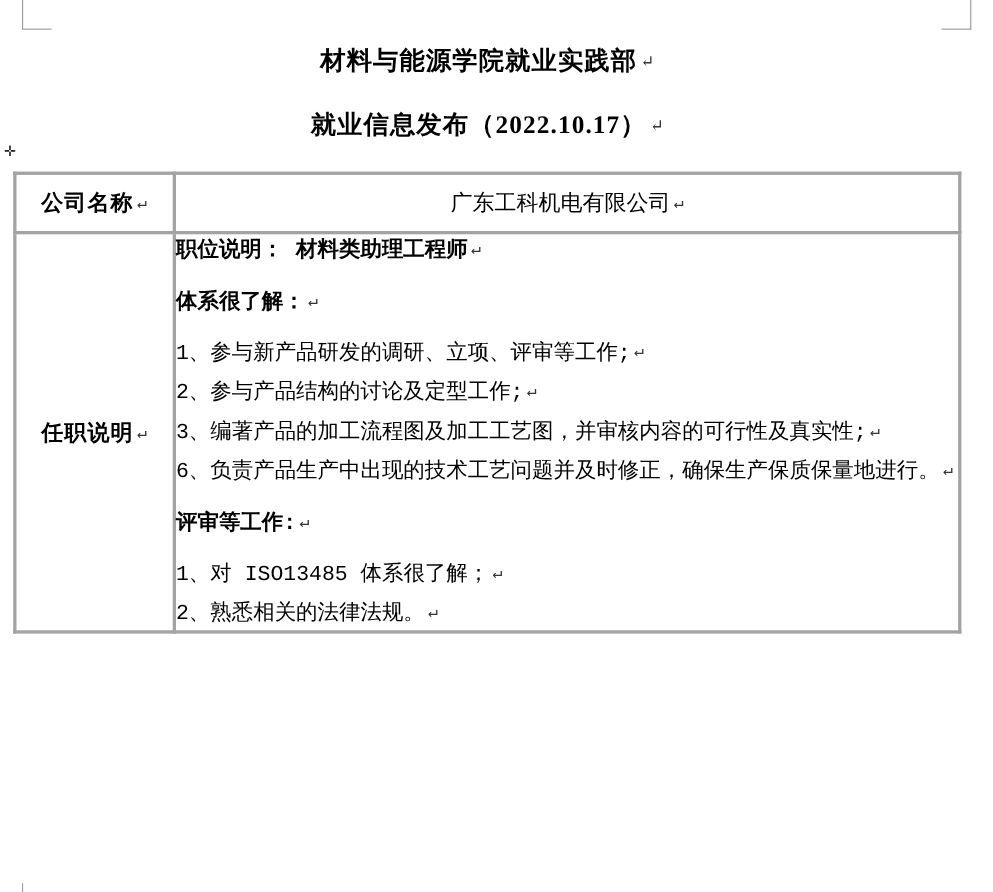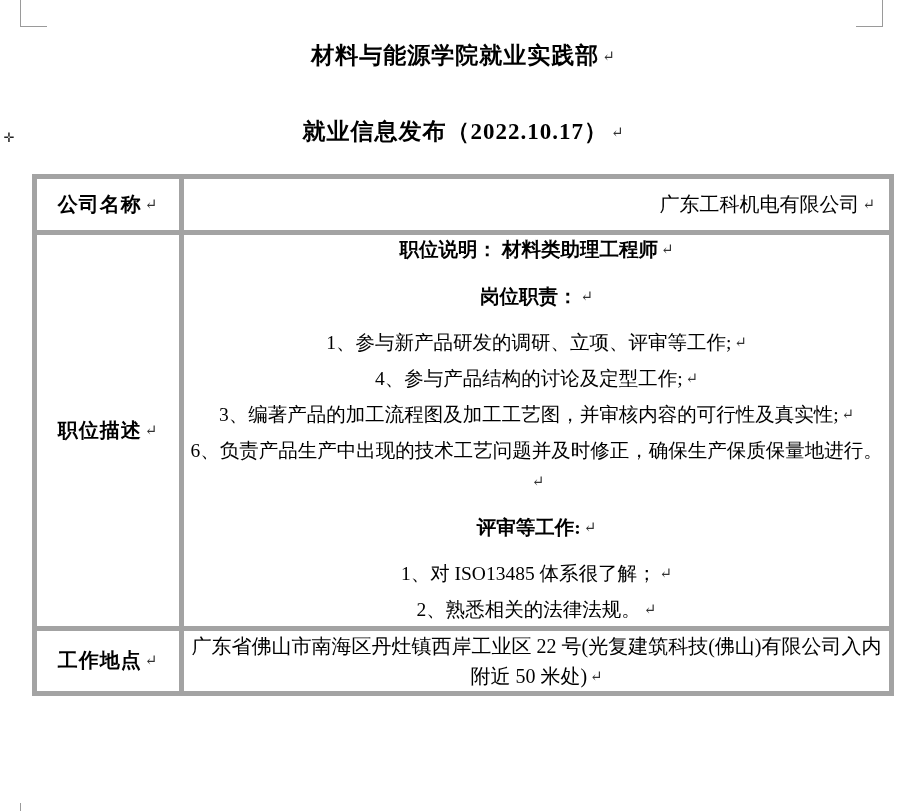--- a/index.html
+++ b/index.html
@@ -21,77 +21,77 @@
     position: absolute;
     border: 1px solid #9a9a9a;
     width: 26px;
     height: 26px;
   }
   .corner.tl { left: 20px;  top: 0px;   border-right: none; border-top: none; }
   .corner.tr { right: 20px; top: 0px;   border-left: none;  border-top: none; }
 
   .doc {
     position: absolute;
-    left: 32px;
+    left: 12px;
     top: 0;
     width: 863px;
   }
 
   .title-block {
     text-align: center;
     padding-top: 40px;
   }
   .title-line {
     font-size: 23px;
     font-weight: bold;
     letter-spacing: 1px;
     line-height: 1.4;
   }
   .title-line.second {
-    margin-top: 44px;
+    margin-top: 26px;
     font-family: "Liberation Serif", "DejaVu Serif", serif;
   }
   .pilcrow {
     font-size: 15px;
     font-weight: normal;
     color: #333;
     vertical-align: 2px;
     margin-left: 3px;
   }
 
   table.info {
     border-collapse: collapse;
     width: 862px;
     margin-top: 26px;
     table-layout: fixed;
   }
   table.info td {
-    border: 5px solid #a3a3a3;
+    border: 3px solid #a3a3a3;
     vertical-align: middle;
     padding: 0;
+    font-family: Liberation Mono, monospace;
   }
   td.label {
     width: 142px;
     text-align: center;
     font-size: 20px;
     font-weight: bold;
     letter-spacing: 1px;
     padding: 8px 2px;
   }
   td.value {
     padding: 10px 14px 10px 16px;
     font-size: 20px;
-    text-align: center;
   }
   td.value.center {
     text-align: center;
     padding: 8px 14px;
   }
 
-  .row-company td.value { padding-top: 12px; padding-bottom: 12px; text-align: right; }
+  .row-company td.value { padding-top: 12px; padding-bottom: 12px; }
 
   .desc p {
     margin: 0 0 0 0;
     line-height: 1.55;
     font-size: 19.5px;
   }
   .desc p.gap { margin-top: 16px; }
   .desc p.tight { margin-top: 6px; }
   .bold { font-weight: bold; }
 
@@ -141,35 +141,31 @@
   </div>
 
   <table class="info">
     <tbody>
         <tr class="row-company">
       <td class="label"><span>公司名称</span><span class="pilcrow">↵</span></td>
       <td class="value center"><span>广东工科机电有限公司</span><span class="pilcrow">↵</span></td>
     </tr>
 
     <tr>
-      <td class="label"><span>职位描述</span><span class="pilcrow">↵</span></td>
+      <td class="label"><span>任职说明</span><span class="pilcrow">↵</span></td>
       <td class="value desc">
         <p class="bold"><span>职位说明：  材料类助理工程师</span><span class="pilcrow">↵</span></p>
-        <p class="bold gap"><span>岗位职责：</span><span class="pilcrow">↵</span></p>
+        <p class="bold gap"><span>体系很了解：</span><span class="pilcrow">↵</span></p>
         <p class="gap"><span>1、参与新产品研发的调研、立项、评审等工作;</span><span class="pilcrow">↵</span></p>
-        <p class="tight"><span>4、参与产品结构的讨论及定型工作;</span><span class="pilcrow">↵</span></p>
+        <p class="tight"><span>2、参与产品结构的讨论及定型工作;</span><span class="pilcrow">↵</span></p>
         <p class="tight"><span>3、编著产品的加工流程图及加工工艺图，并审核内容的可行性及真实性;</span><span class="pilcrow">↵</span></p>
         <p class="tight"><span>6、负责产品生产中出现的技术工艺问题并及时修正，确保生产保质保量地进行。</span><span class="pilcrow">↵</span></p>
         <p class="bold gap"><span>评审等工作:</span><span class="pilcrow">↵</span></p>
         <p class="gap"><span>1、对 ISO13485 体系很了解；</span><span class="pilcrow">↵</span></p>
         <p class="tight"><span>2、熟悉相关的法律法规。</span><span class="pilcrow">↵</span></p>
       </td>
     </tr>
 
 
-    <tr>
-      <td class="label"><span>工作地点</span><span class="pilcrow">↵</span></td>
-      <td class="value addr"><span>广东省佛山市南海区丹灶镇西岸工业区 22 号(光复建筑科技(佛山)有限公司入内附近 50 米处)</span><span class="pilcrow">↵</span></td>
-    </tr>
   </tbody>
     </table>
 
 </div>
 
 </body></html>

